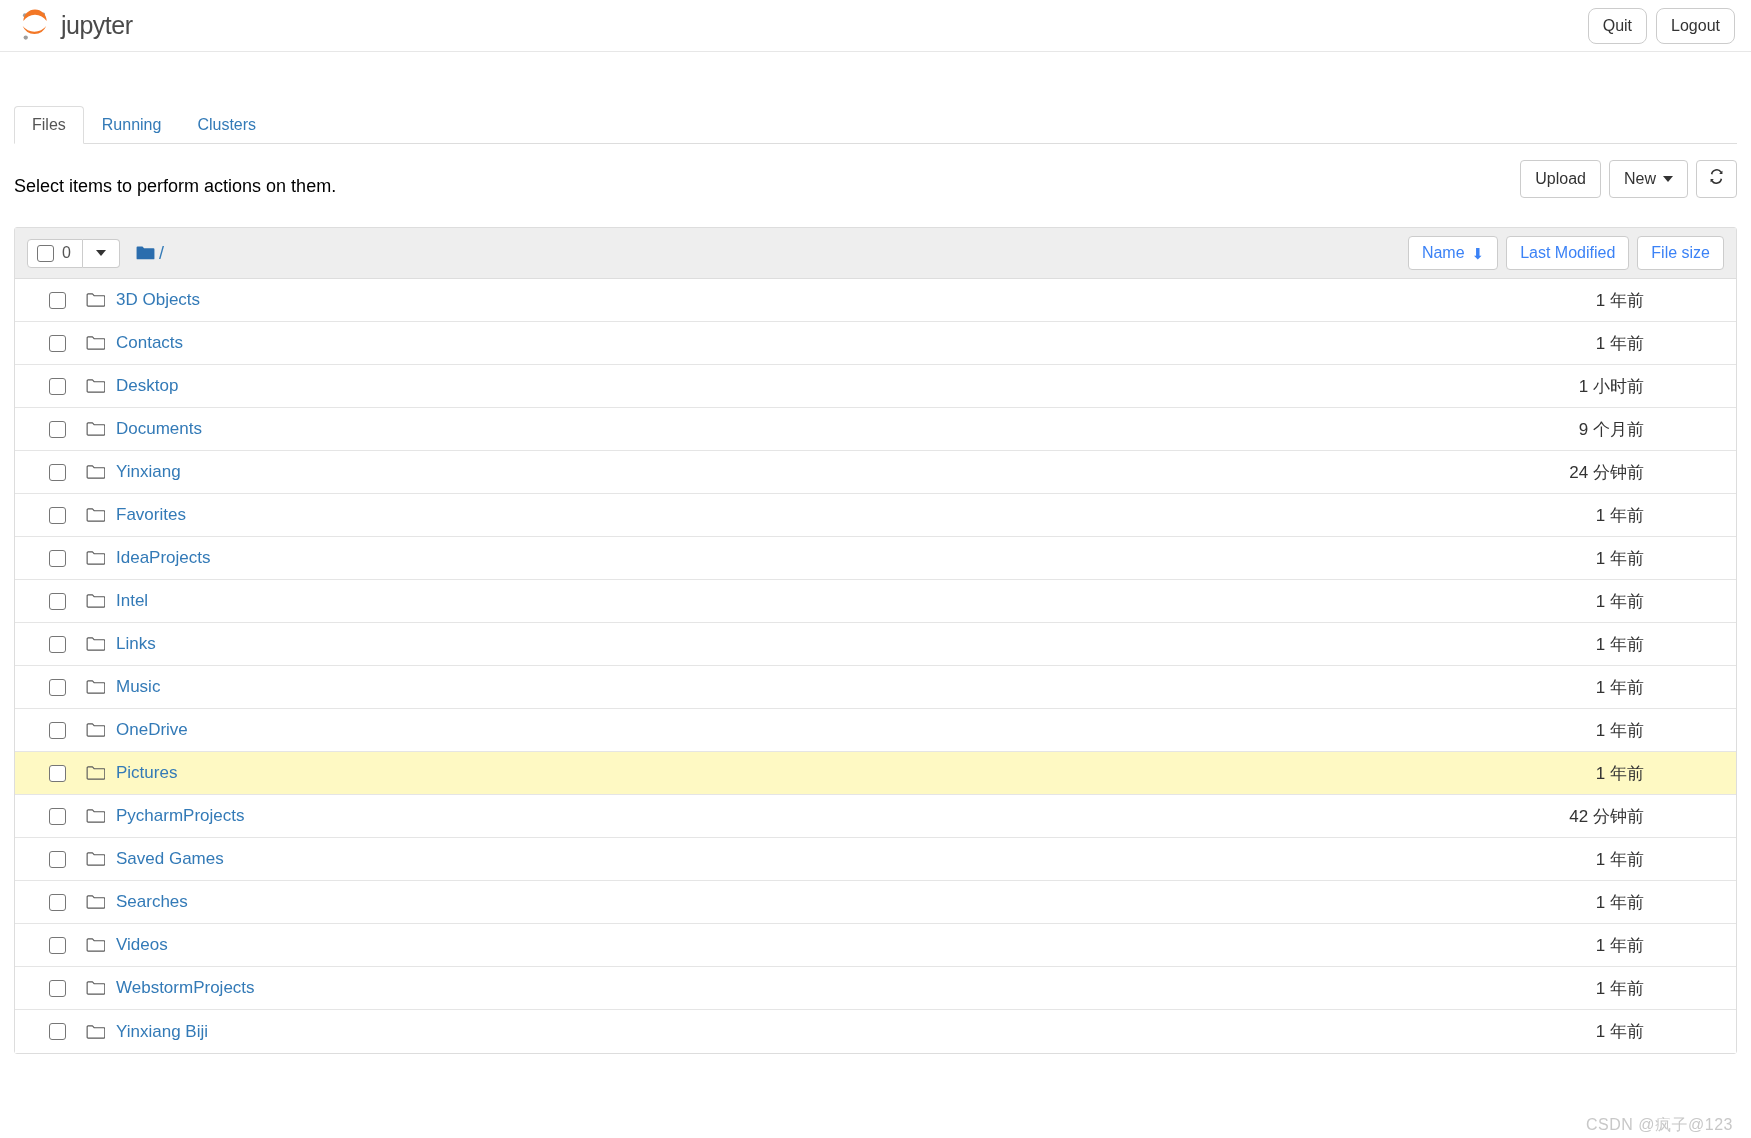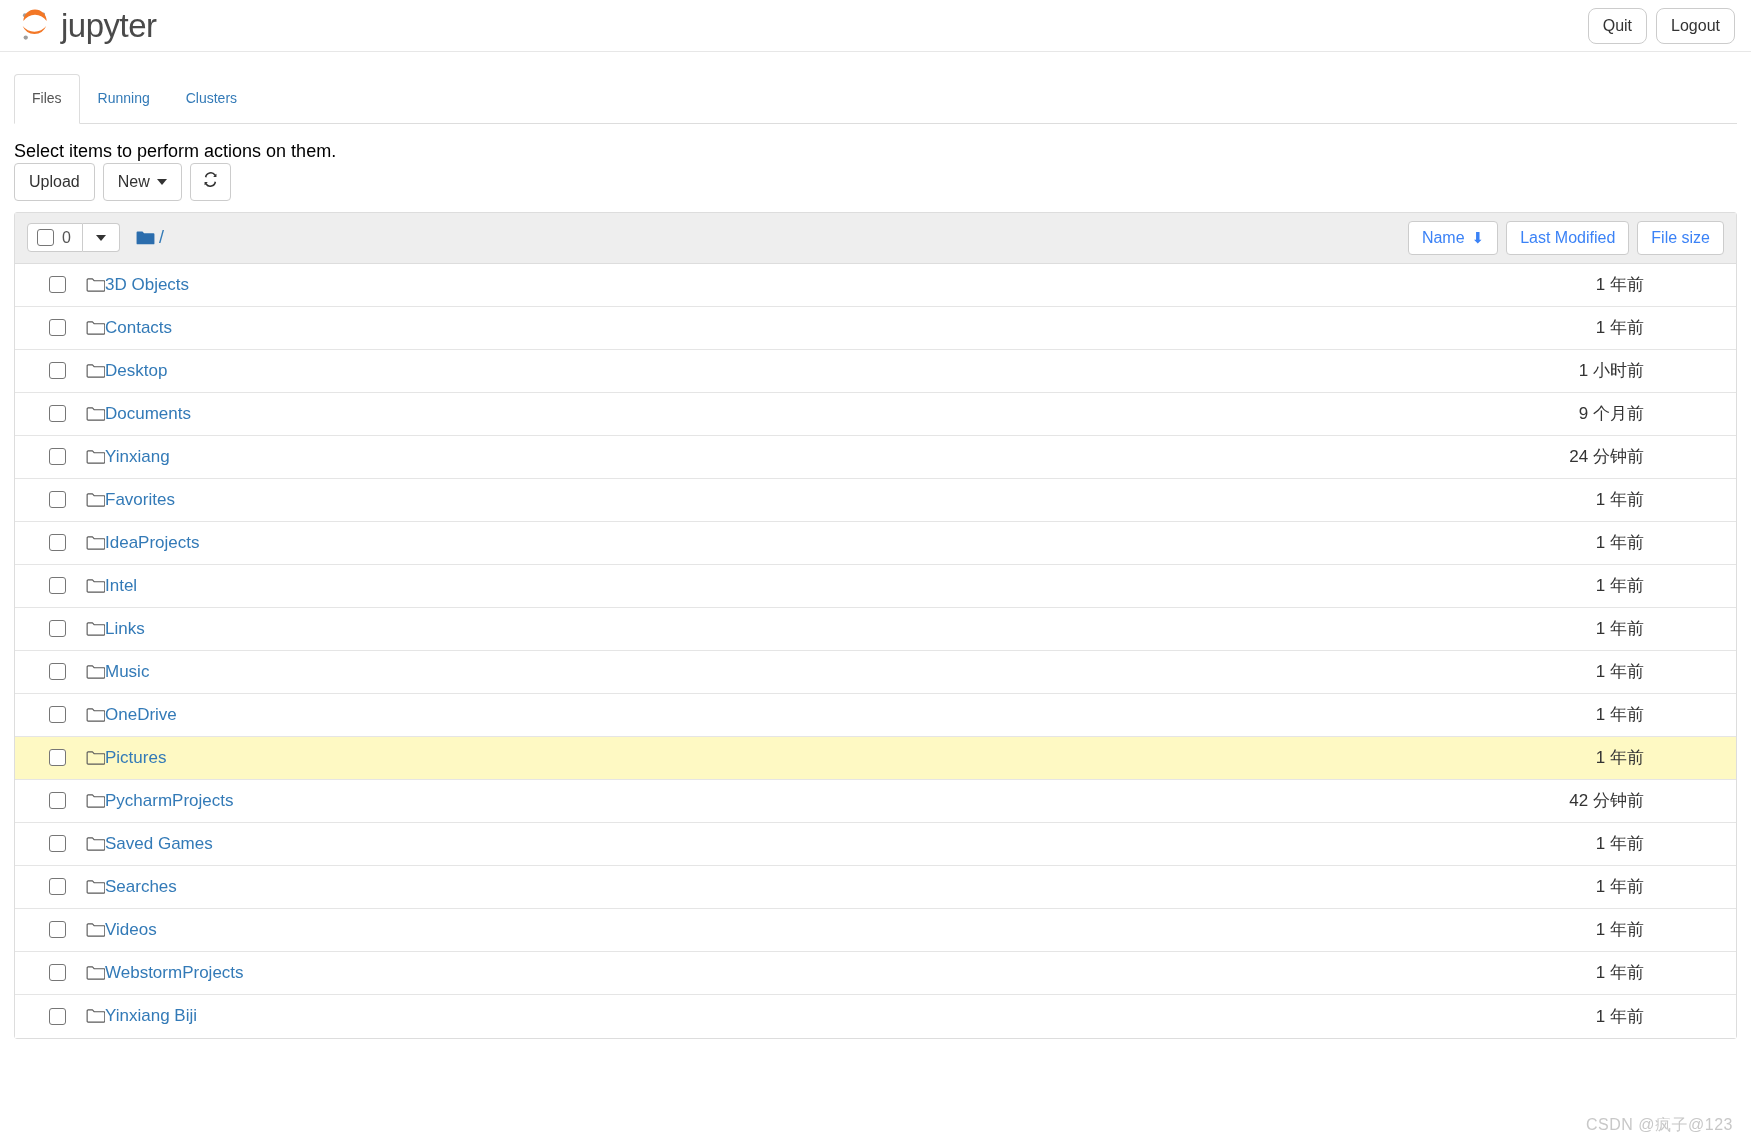--- a/index.html
+++ b/index.html
@@ -24,21 +24,21 @@
     background: #ffffff;
   }
   .brand {
     display: flex;
     align-items: center;
     gap: 9px;
     text-decoration: none;
   }
   .brand-logo { width: 34px; height: 34px; display: block; }
   .brand-text {
-    font-size: 33px;
+    font-size: 25px;
     color: #4a4a4a;
     letter-spacing: -0.5px;
     line-height: 1;
     font-weight: 400;
   }
   .header-spacer { flex: 1; }
   .header-buttons { display: flex; gap: 9px; }
   .btn {
     font-family: "Liberation Sans", sans-serif;
     font-size: 16px;
@@ -58,42 +58,42 @@
   }
   .tabs {
     display: flex;
     align-items: flex-end;
     border-bottom: 1px solid #dddddd;
     list-style: none;
     margin: 0;
     padding: 0;
   }
   .tab {
-    font-size: 14px;
-    padding: 14px 17px;
+    font-size: 16px;
+    padding: 7px 17px;
     margin-bottom: -1px;
     color: #337ab7;
     cursor: pointer;
     border: 1px solid transparent;
     border-radius: 4px 4px 0 0;
     line-height: 1.4;
+    margin-top: 32px;
   }
   .tab.active {
     color: #555555;
     background: #ffffff;
     border-color: #dddddd #dddddd #ffffff;
     cursor: default;
   }
 
   
   .action-bar {
     display: flex;
-    align-items: flex-start;
-    padding: 16px 14px 11px 14px;
-    flex-direction: column;
+    align-items: flex-end;
+    padding: 16px 14px 29px 14px;
   }
   .action-text {
     font-size: 18px;
     color: #000000;
     line-height: 1.3;
   }
   .action-spacer { flex: 1; }
   .action-controls { display: flex; gap: 0; align-items: stretch; border-radius: 15px; }
   .btn-upload { border-radius: 4px !important; margin-right: 8px; }
   .caret-dn {
@@ -197,20 +197,21 @@
     background: #ffffff;
   }
   .row:last-child { border-bottom: none; }
   .row.hovered { background: #fef9c3; }
   .row-cb { margin-left: 22px; margin-right: 20px; }
   .folder-outline { width: 19px; height: 16px; display: block; flex: none; }
   .row-name {
     font-size: 17px;
     color: #337ab7;
     text-decoration: none;
+    margin-left: 11px;
     line-height: 1.3;
     cursor: pointer;
   }
   .row-spacer { flex: 1; }
   .row-size {
     font-size: 16px;
     color: #333333;
     width: 110px;
     text-align: right;
   }

